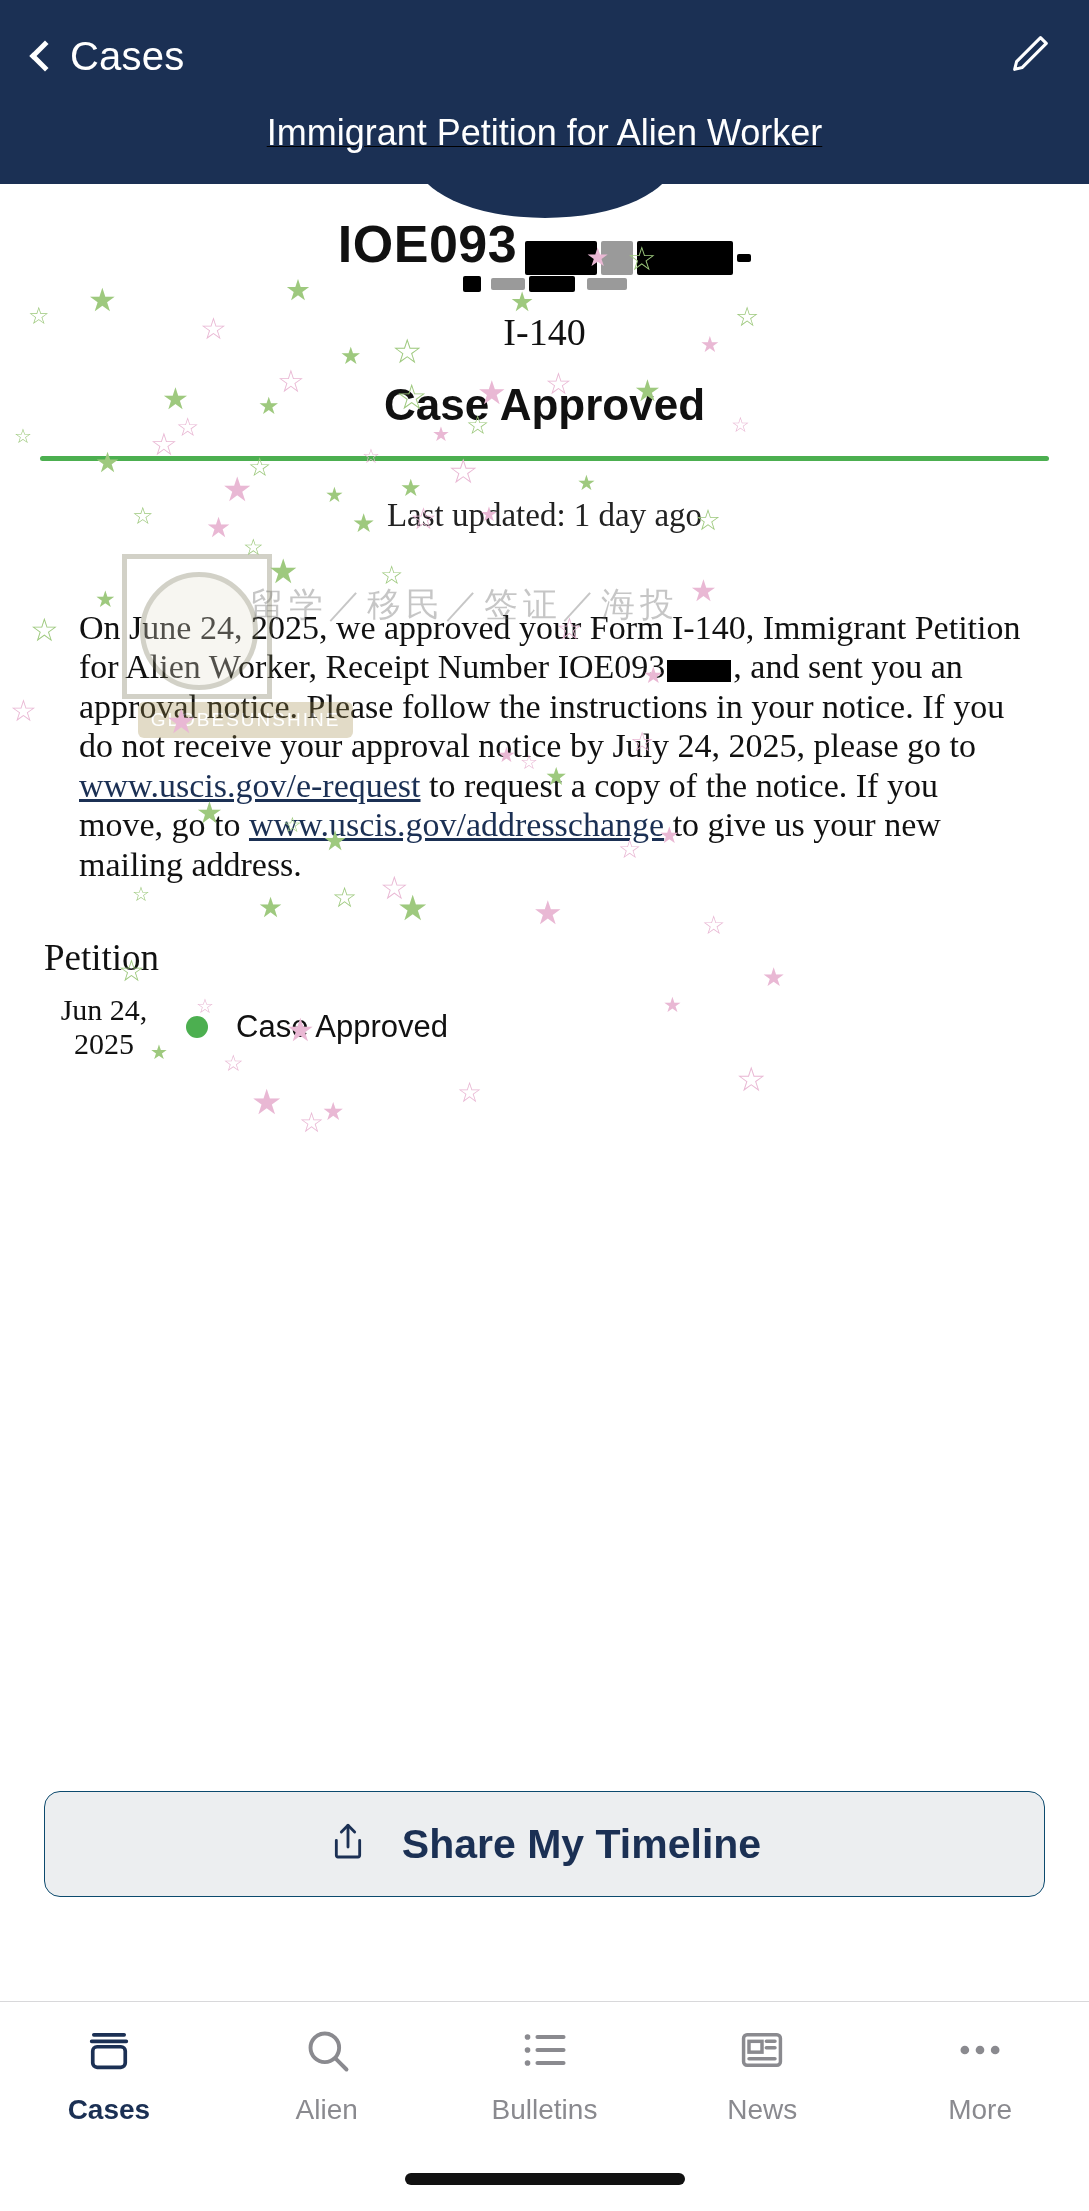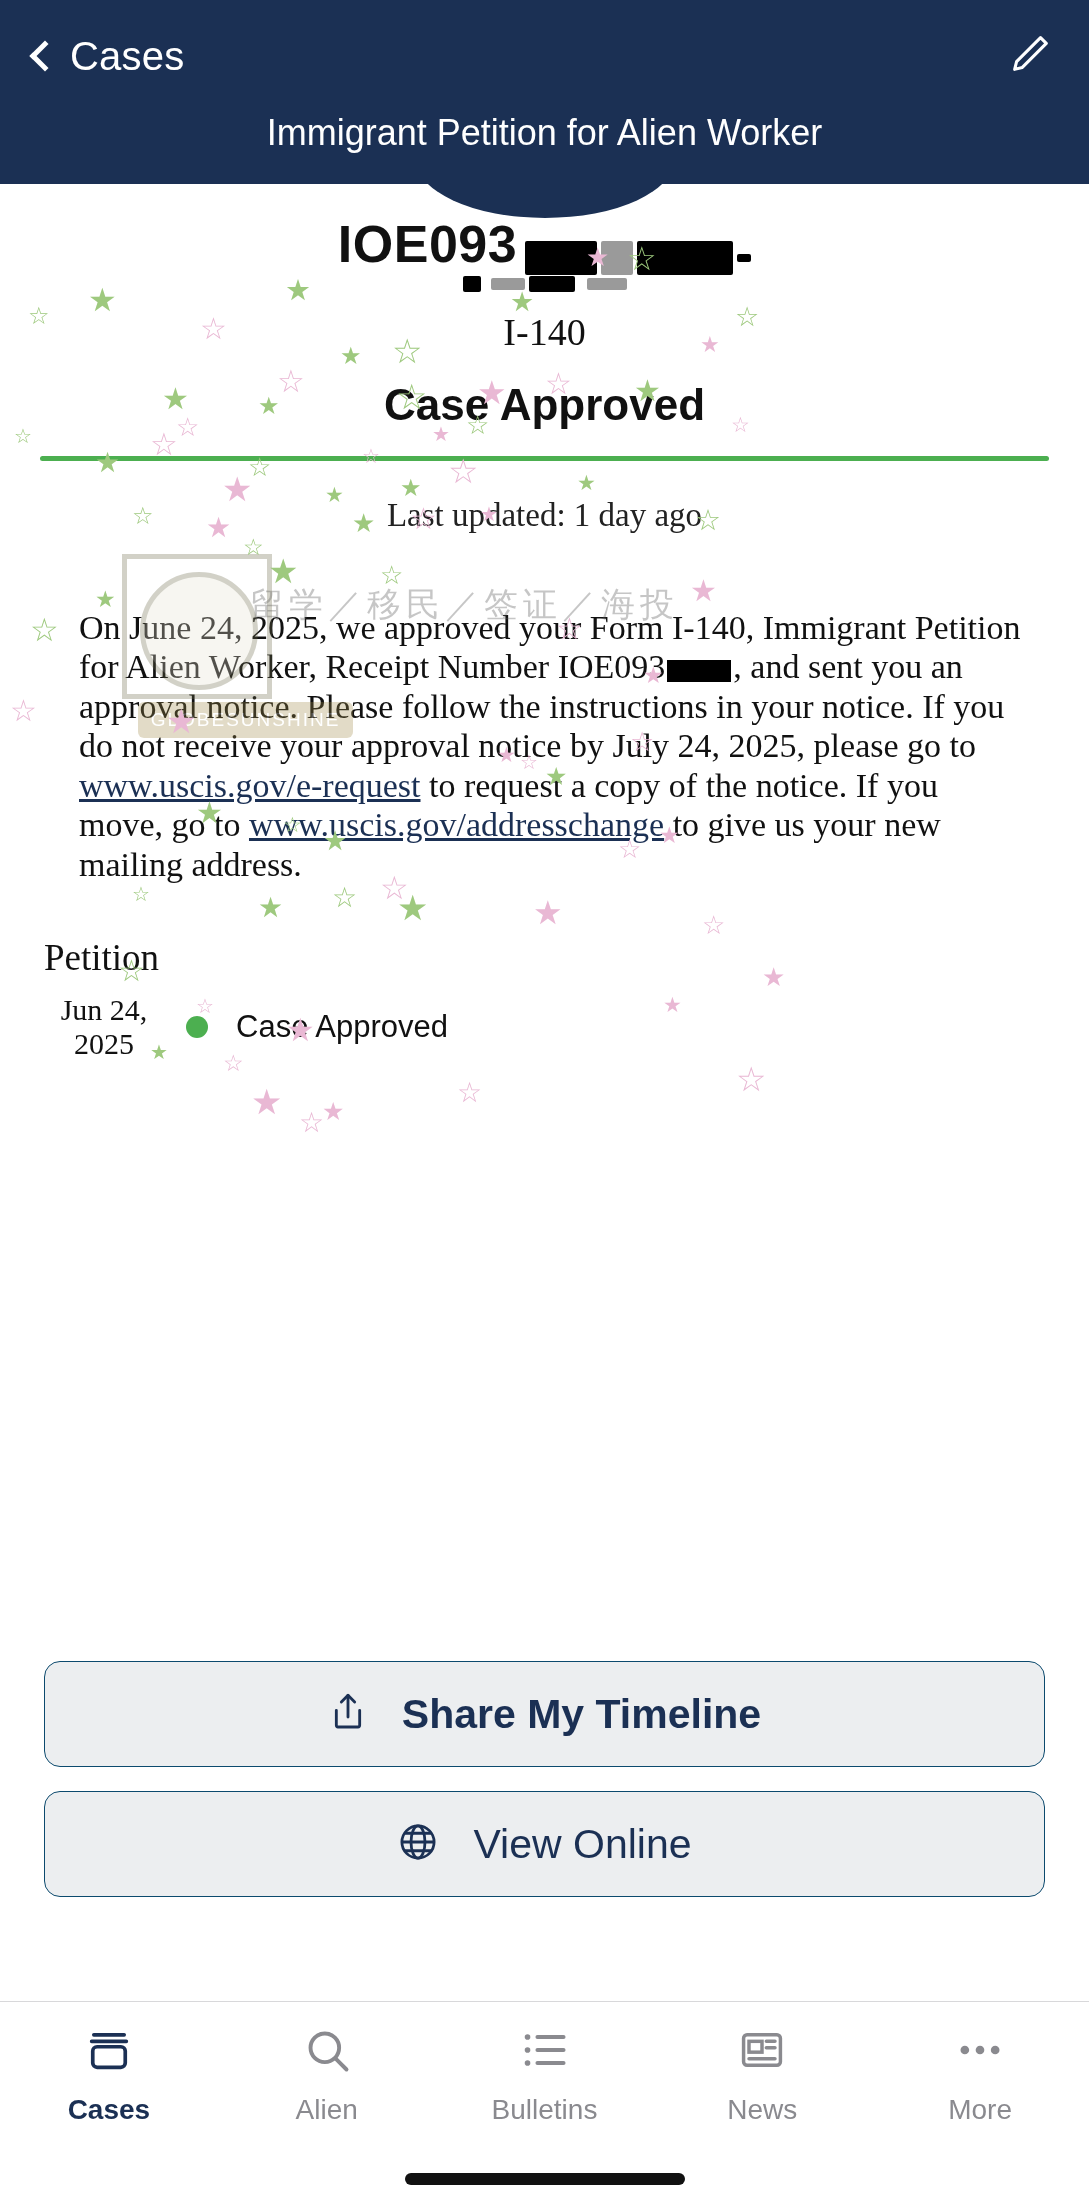--- a/index.html
+++ b/index.html
@@ -47,20 +47,21 @@
     color: #ffffff;
     font-size: 41px;
     font-weight: 700;
   }
   .nav-edit { z-index: 2; cursor: pointer; padding: 8px; }
 
   .subtitle-bar {
     background: #1b3054;
     padding: 0 20px 30px 20px;
     text-align: center;
+    text-decoration: underline;
   }
   .subtitle-bar span {
     color: #ffffff;
     font-size: 36px;
     font-weight: 400;
   }
 
   
   .content {
     position: relative;
@@ -457,30 +458,20 @@
   <div class="action-btn">
     <span>
       <svg width="40" height="44" viewBox="0 0 24 26" fill="none" stroke="#1b3054" stroke-width="1.7" stroke-linecap="round" stroke-linejoin="round">
         <path d="M12 16V3"></path>
           <path d="M8 7l4-4 4 4"></path>
         <path d="M5 12v9a1 1 0 0 0 1 1h12a1 1 0 0 0 1-1v-9"></path>
       </svg>
     </span>
     <span class="label bold">Share My Timeline</span>
   </div>
-  <div class="action-btn">
-    <span>
-      <svg width="42" height="42" viewBox="0 0 24 24" fill="none" stroke="#1b3054" stroke-width="1.6">
-        <circle cx="12" cy="12" r="9.2"></circle>
-        <ellipse cx="12" cy="12" rx="4" ry="9.2"></ellipse>
-        <path d="M3 12h18M4.4 7h15.2M4.4 17h15.2"></path>
-      </svg>
-    </span>
-    <span class="label">View Online</span>
-  </div>
 </div>
 
 <div class="tab-bar">
   <div class="tab active">
     <span>
       <svg width="52" height="52" viewBox="0 0 24 24" fill="none" stroke="#1b3054" stroke-width="1.7" stroke-linecap="round">
         <path d="M5 5h14M4 8h16"></path>
         <rect x="4.5" y="10.5" width="15" height="9.5" rx="2"></rect>
       </svg>
     </span>

